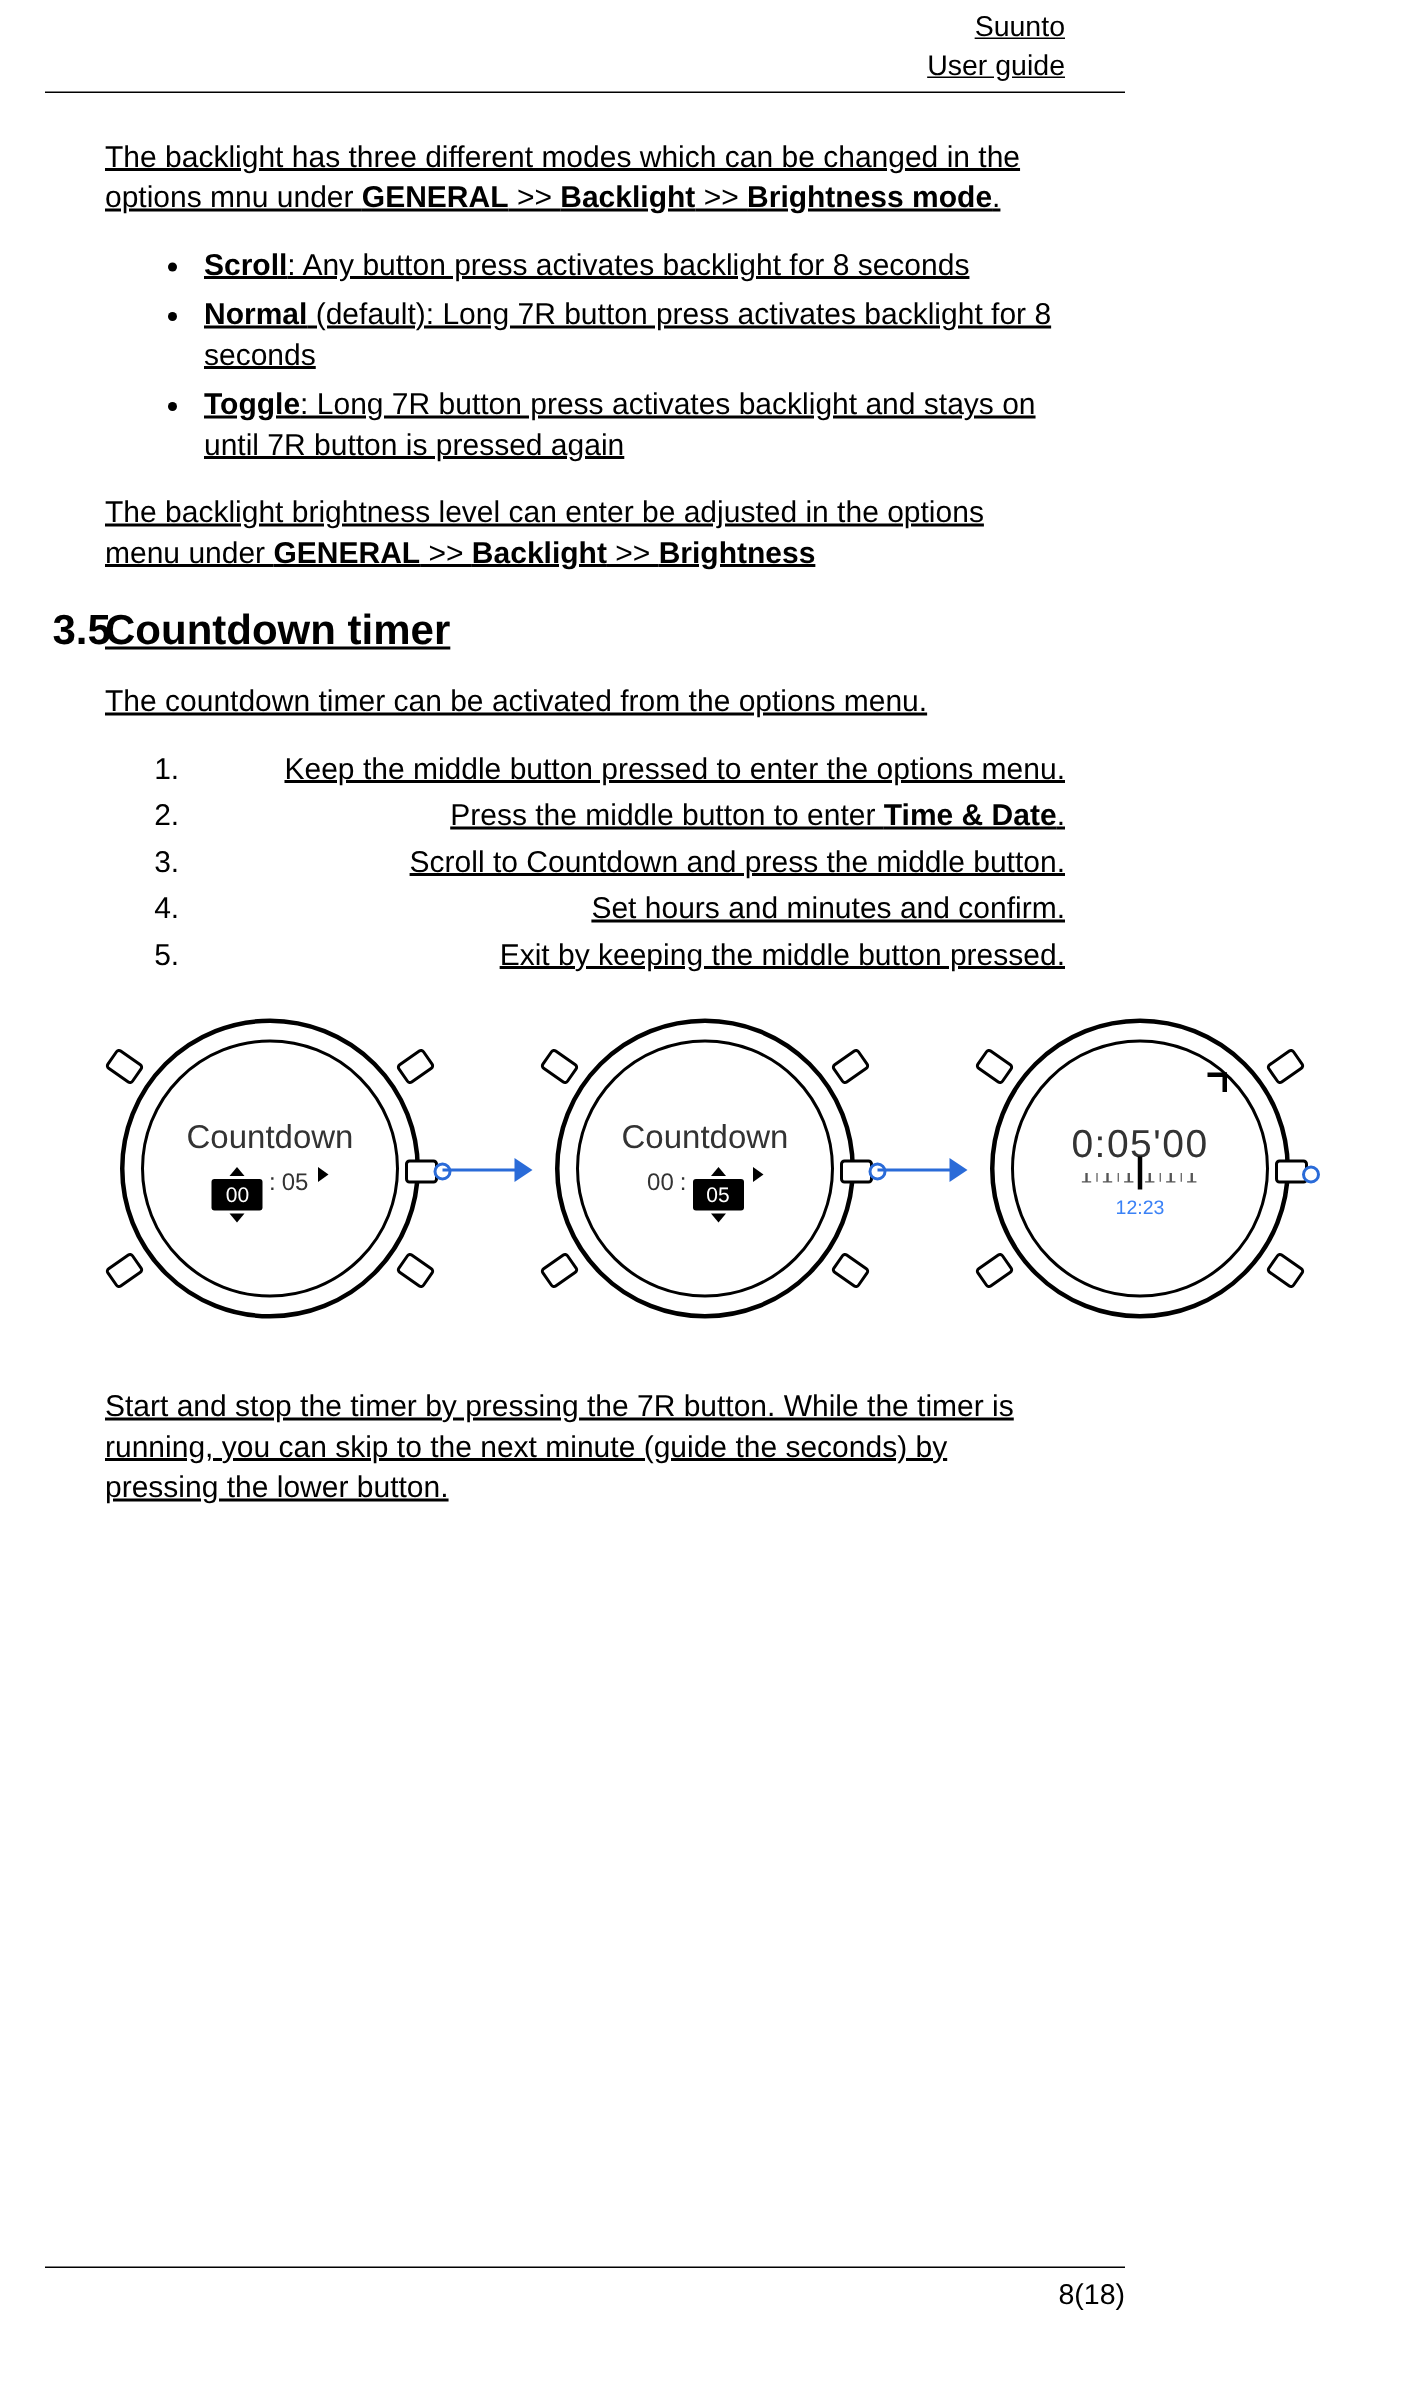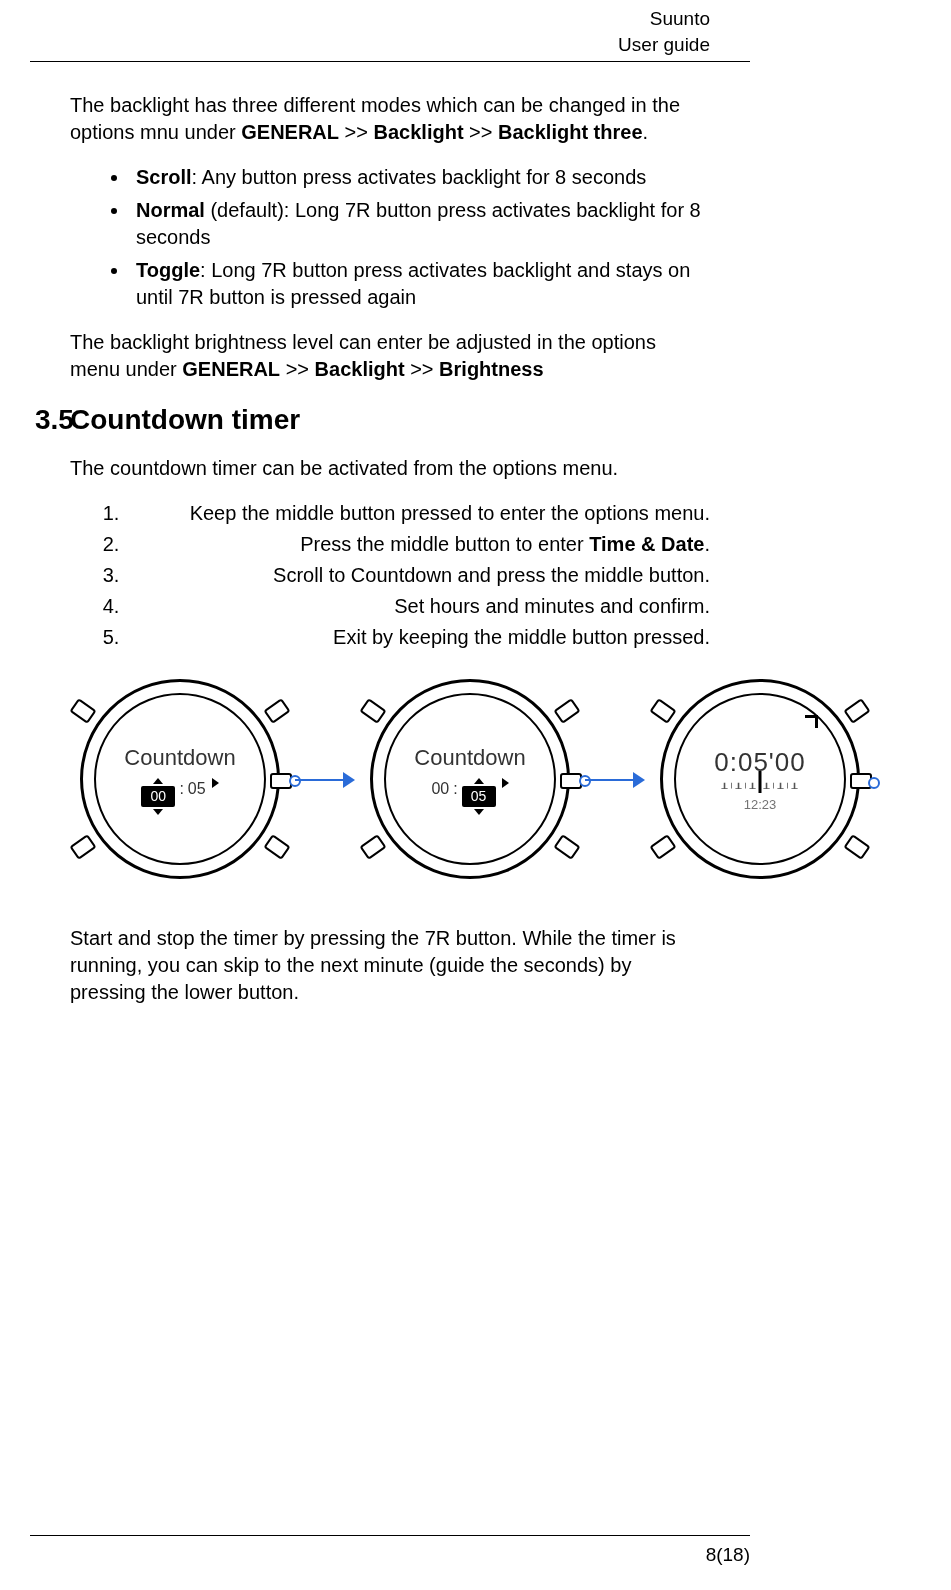--- a/index.html
+++ b/index.html
@@ -10,34 +10,35 @@
     color: #000;
     font-size: 20px;
     line-height: 1.35;
   }
   .page {
     width: 780px;
     min-height: 1590px;
     box-sizing: border-box;
     padding: 0 70px;
     position: relative;
+    text-decoration: underline;
   }
   .header {
     text-align: right;
     font-size: 19px;
     padding: 6px 0 4px;
     border-bottom: 1.5px solid #000;
     margin-bottom: 30px;
     margin-right: -40px;
     margin-left: -40px;
     padding-right: 40px;
   }
   .footer-wrap {
     position: absolute;
-    bottom: 22px;
+    bottom: 46px;
     left: 70px;
     right: 70px;
   }
   .footer-line {
     border-top: 1.5px solid #000;
     margin: 0 -40px 6px;
   }
   .footer-text {
     text-align: right;
     font-size: 19px;
@@ -135,21 +136,21 @@
     border-bottom:8px solid transparent;
     border-left:12px solid #2a6bd8;
   }
   .arrow-dot {
     position:absolute; left:-6px; top:8px; width:8px; height:8px;
     border:2px solid #2a6bd8; border-radius:50%; background:#fff;
   }
   
   .big-time { font-size: 26px; letter-spacing:1px; }
   .ticks { font-size:10px; letter-spacing:1px; color:#555; margin-top:2px;}
-  .subtime { font-size:13px; color:#737373; margin-top:0;text-align:right;}
+  .subtime { font-size:13px; color:#3b82f6; margin-top:0;text-align:right;}
   .mark-tr {
     position:absolute; top:36px; right:42px;
     width:10px; height:10px;
     border-top: 3px solid #000;
     border-right: 3px solid #000;
   }
   .needle {
     position:absolute; top:92px; left:50%;
     width:3px; height:22px; background:#000;
     transform: translateX(-50%);
@@ -166,21 +167,21 @@
 <div class="page">
 
   <div class="header">
     <div>Suunto</div>
     <div>User guide</div>
   </div>
 
   <div class="section-body">
 
     <p>
-      <span>The backlight has three different modes which can be changed in the options mnu under </span><b>GENERAL</b><span> &gt;&gt; </span><b>Backlight</b><span> &gt;&gt; </span><b>Backlight three</b><span>.</span>
+      <span>The backlight has three different modes which can be changed in the options mnu under </span><b>GENERAL</b><span> &gt;&gt; </span><b>Backlight</b><span> &gt;&gt; </span><b>Brightness mode</b><span>.</span>
     </p>
 
     <ul class="bullets">
       <li><b>Scroll</b><span>: Any button press activates backlight for 8 seconds</span></li>
       <li><b>Normal</b><span> (default): Long 7R button press activates backlight for 8 seconds</span></li>
       <li><b>Toggle</b><span>: Long 7R button press activates backlight and stays on until 7R button is pressed again</span></li>
     </ul>
 
     <p>
       <span>The backlight brightness level can enter be adjusted in the options menu under </span><b>GENERAL</b><span> &gt;&gt; </span><b>Backlight</b><span> &gt;&gt; </span><b>Brightness</b>

